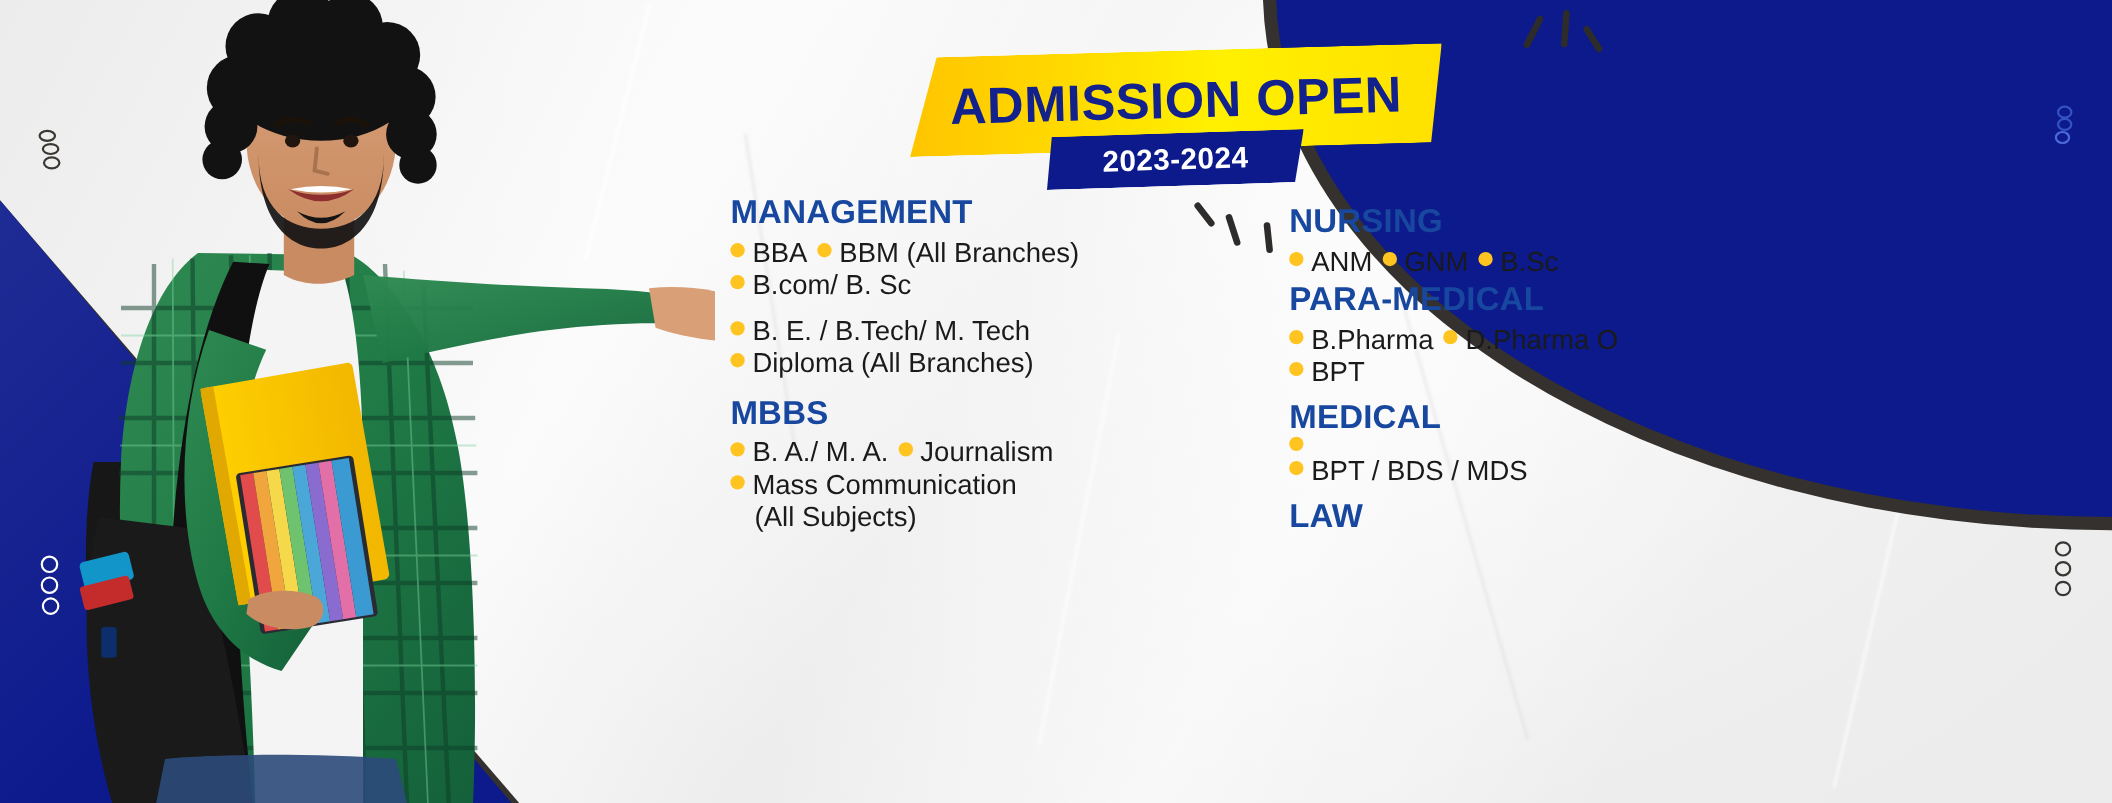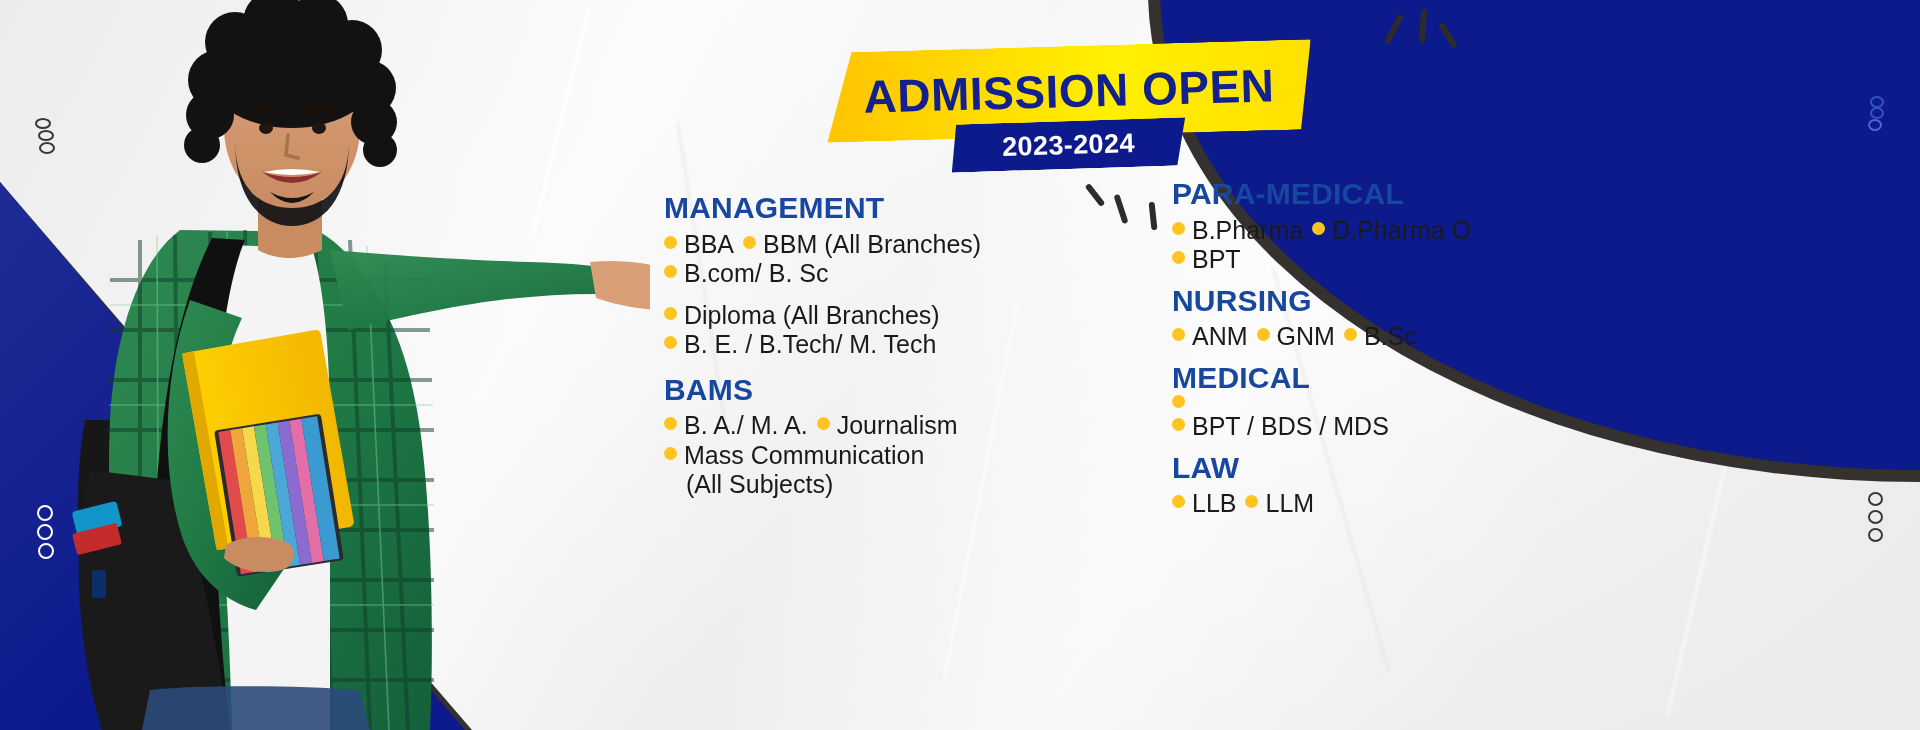--- a/index.html
+++ b/index.html
@@ -87,21 +87,21 @@
   }
 
   
   .dash{ position:absolute; background:#2e2c2b; border-radius:3px; }
 
   
   .circ{ position:absolute; border-radius:50%; }
 
   
   .col{ position:absolute; }
-  .col-left{ left:664px; top:190px; width:420px; }
+  .col-left{ left:664px; top:176px; width:420px; }
   .col-right{ left:1172px; top:176px; width:400px; }
 
   .cat{ margin-bottom:2px; }
   .cat-title{
     color:#17479e; font-weight:bold; font-size:30px;
     letter-spacing:.2px; line-height:1.22;
     font-family:"Liberation Sans", sans-serif;
   }
   .cat-lines{ margin-top:3px; }
   .line{
@@ -312,95 +312,87 @@
           <div class="line">
             <span class="bullet"></span>
             <span class="txt">B.com/ B. Sc</span>
           </div>
         </div>
       </div>
       <div class="cat gap-md">
         <div class="cat-lines">
           <div class="line">
             <span class="bullet"></span>
+            <span class="txt">B. E. / B.Tech/ M. Tech</span>
+          </div>
+          <div class="line">
+            <span class="bullet"></span>
             <span class="txt">Diploma (All Branches)</span>
           </div>
-          <div class="line">
-            <span class="bullet"></span>
-            <span class="txt">B. E. / B.Tech/ M. Tech</span>
-          </div>
         </div>
       </div>
       <div class="cat gap-md">
-        <div class="cat-title">BAMS</div>
+        <div class="cat-title">MBBS</div>
         <div class="cat-lines">
           <div class="line">
             <span class="bullet"></span>
             <span class="txt">B. A./ M. A.</span>
             <span class="bullet mid"></span>
             <span class="txt">Journalism</span>
           </div>
           <div class="line">
             <span class="bullet"></span>
             <span class="txt">Mass Communication</span>
           </div>
           <div class="line sub">
             <span class="txt">(All Subjects)</span>
           </div>
         </div>
       </div>
     </div>
 
   <div class="col col-right" id="col-right">
+      <div class="cat gap-sm">
+        <div class="cat-title">NURSING</div>
+        <div class="cat-lines">
+          <div class="line">
+            <span class="bullet"></span>
+            <span class="txt">ANM</span>
+            <span class="bullet mid"></span>
+            <span class="txt">GNM</span>
+            <span class="bullet mid"></span>
+            <span class="txt">B.Sc</span>
+          </div>
+        </div>
+      </div>
       <div class="cat">
         <div class="cat-title">PARA-MEDICAL</div>
         <div class="cat-lines">
           <div class="line">
             <span class="bullet"></span>
             <span class="txt">B.Pharma</span>
             <span class="bullet mid"></span>
             <span class="txt">D.Pharma O</span>
           </div>
           <div class="line">
             <span class="bullet"></span>
             <span class="txt">BPT</span>
           </div>
         </div>
       </div>
       <div class="cat gap-sm">
-        <div class="cat-title">NURSING</div>
-        <div class="cat-lines">
-          <div class="line">
-            <span class="bullet"></span>
-            <span class="txt">ANM</span>
-            <span class="bullet mid"></span>
-            <span class="txt">GNM</span>
-            <span class="bullet mid"></span>
-            <span class="txt">B.Sc</span>
-          </div>
-        </div>
-      </div>
-      <div class="cat gap-sm">
         <div class="cat-title">MEDICAL</div>
         <div class="cat-lines">
           <div class="line">
             <span class="bullet"></span>
           </div>
           <div class="line">
             <span class="bullet"></span>
             <span class="txt">BPT / BDS / MDS</span>
           </div>
         </div>
       </div>
       <div class="cat gap-sm">
         <div class="cat-title">LAW</div>
-        <div class="cat-lines">
-          <div class="line">
-            <span class="bullet"></span>
-            <span class="txt">LLB</span>
-            <span class="bullet mid"></span>
-            <span class="txt">LLM</span>
-          </div>
-        </div>
       </div>
     </div>
 
 </div>
 
 </body></html>

